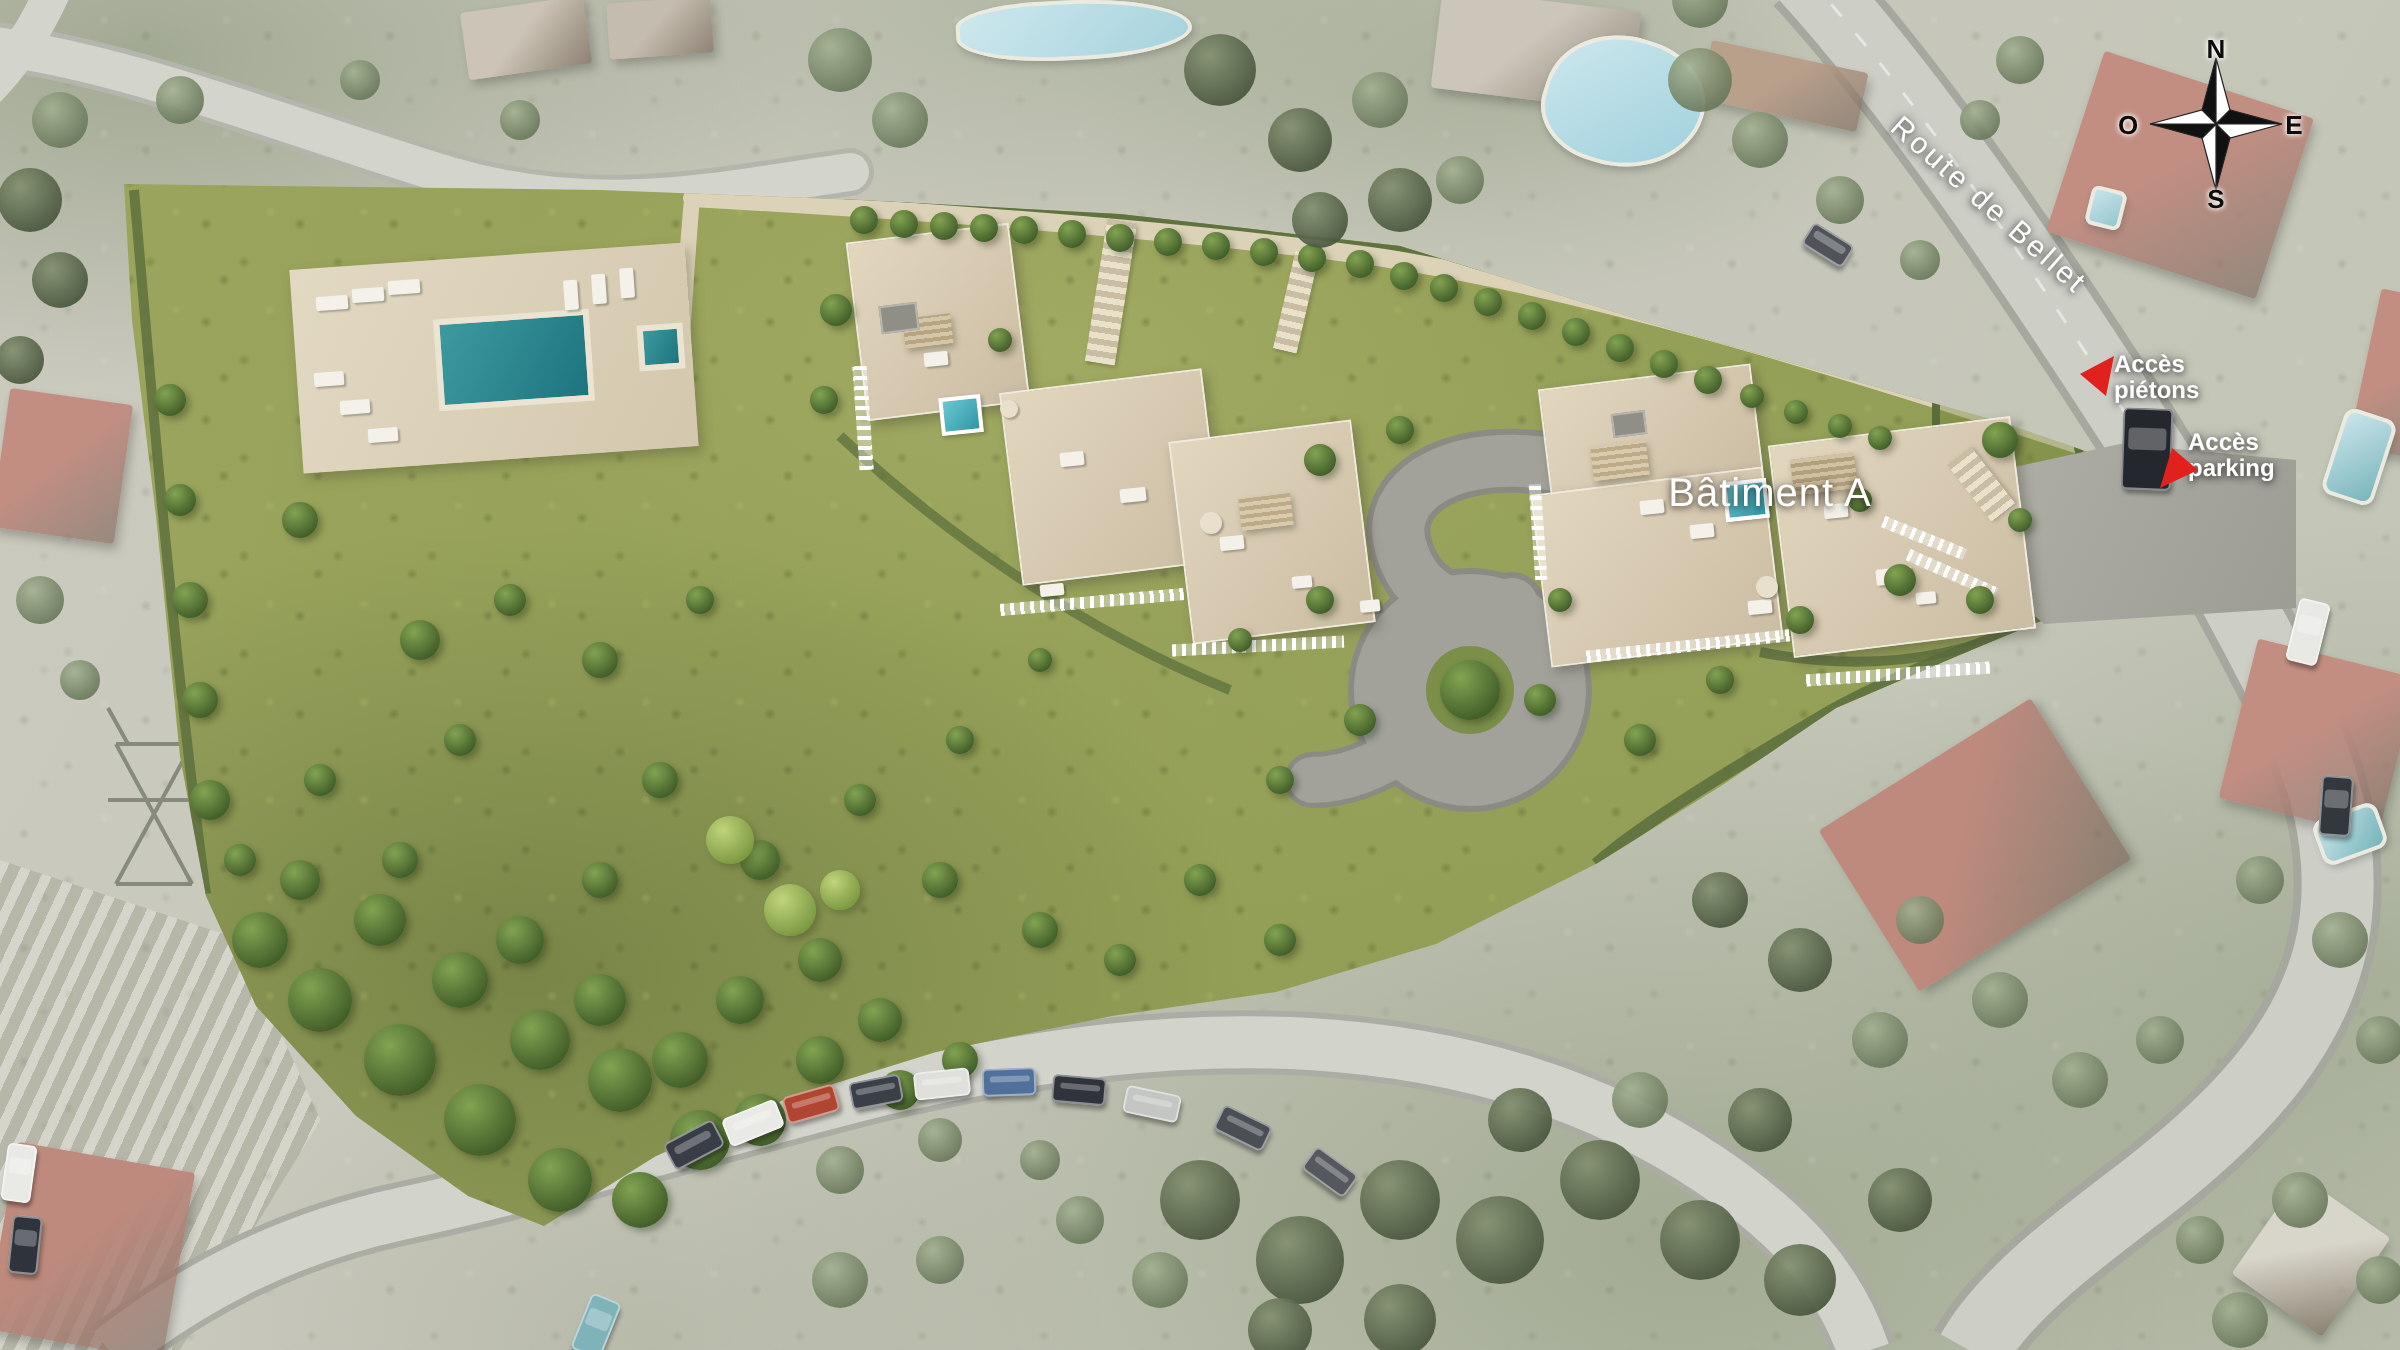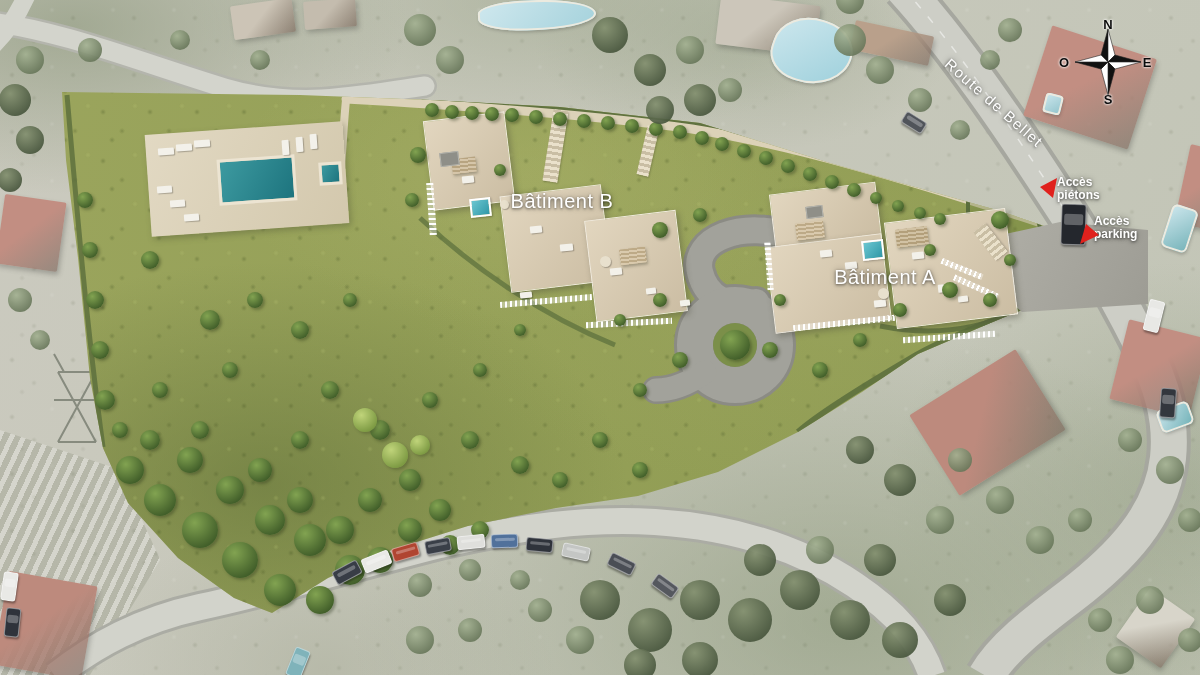--- a/index.html
+++ b/index.html
@@ -427,22 +427,21 @@
         <polygon points="45,78 45,45 38,52" fill="#fff"></polygon>
       <polygon points="12,45 45,45 38,52" fill="#111"></polygon>
         <polygon points="12,45 45,45 38,38" fill="#fff"></polygon>
     </g>
   </svg>
   <div class="abs compass-letter" style="left:1100px;top:17px">N</div>
   <div class="abs compass-letter" style="left:1100px;top:92px">S</div>
   <div class="abs compass-letter" style="left:1139px;top:55px">E</div>
   <div class="abs compass-letter" style="left:1056px;top:55px">O</div>
 
-  <div class="abs map-label bld-label" style="left:477px;top:190px">Bâtiment B</div>
-  <div class="abs map-label bld-label" style="left:800px;top:266px">Bâtiment A</div>
+  <div class="abs map-label bld-label" style="left:800px;top:236px">Bâtiment A</div>
   <div class="abs map-label street-label" style="left:953px;top:55px">Route de Bellet</div>
 
   <div class="abs map-label access" style="left:1057px;top:176px">
     <div>Accès</div>
     <div>piétons</div>
   </div>
   <svg class="abs" width="22" height="26" viewBox="0 0 22 26" style="left:1038px;top:175px">
     <polygon points="2,12 19,3 15,23" fill="#e0211d"></polygon>
   </svg>
 

